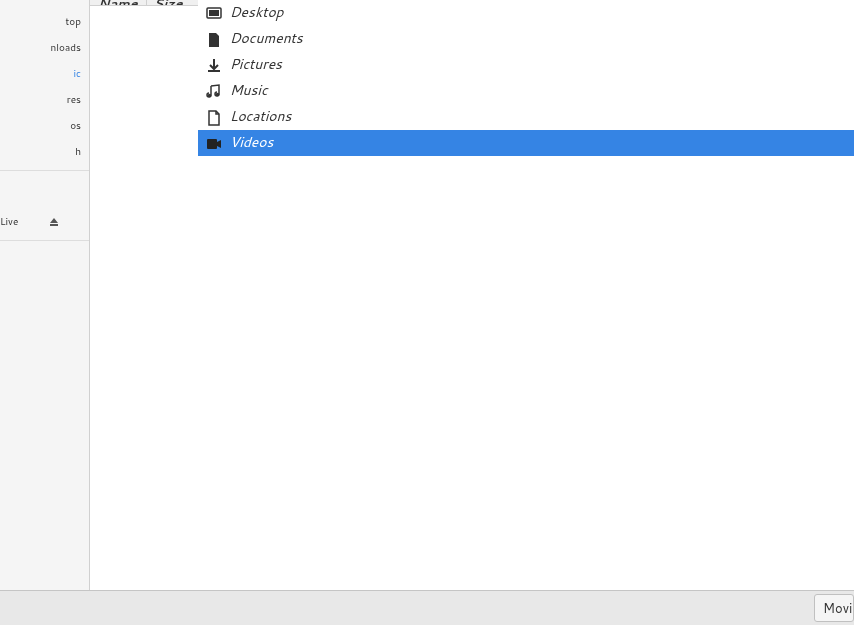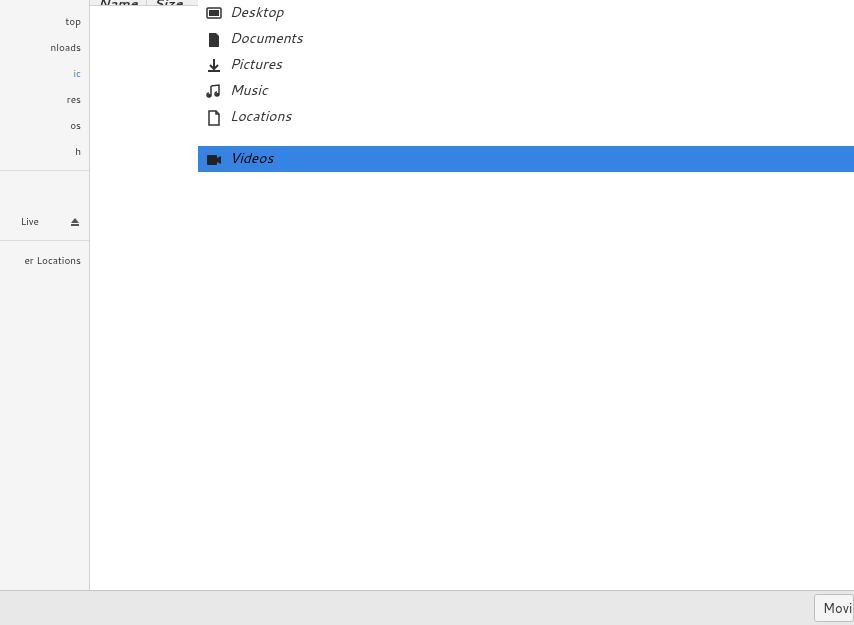--- a/index.html
+++ b/index.html
@@ -43,21 +43,20 @@
       margin-left: 38px;
     }
     .sidebar-divider {
       height: 1px;
       background: #ddd;
       margin: 6px 0;
     }
     .sidebar-item.with-eject {
       display: flex;
       align-items: center;
-      justify-content: flex-end;
       gap: 30px;
       margin-top: 37px;
     }
     .eject-icon {
       width: 12px;
       height: 12px;
       display: inline-block;
     }
     .main {
       flex: 1;
@@ -103,22 +102,21 @@
     }
     .file-row {
       display: flex;
       align-items: flex-end;
       padding: 4px 8px;
       height: 26px;
       cursor: pointer;
     }
     .file-row.selected {
       background: #3584e4;
-      color: #000000;
-      margin-top: 16px;
+      color: #ffffff;
     }
     .file-icon {
       width: 16px;
       height: 16px;
       margin-right: 8px;
       flex-shrink: 0;
       display: flex;
       align-items: center;
       justify-content: center;
     }
@@ -171,21 +169,20 @@
     <div class="sidebar-divider"></div>
     <div class="sidebar-item with-eject">
       <span>Live</span>
       <span class="eject-icon">
         <svg width="12" height="12" viewBox="0 0 12 12">
             <path d="M2 8 L6 3 L10 8 Z M2 9 H10 V11 H2 Z" fill="#555"></path>
           </svg>
       </span>
     </div>
     <div class="sidebar-divider"></div>
-    <div class="sidebar-item"><span>er Locations</span></div>
   </div>
 
   <div class="main">
     <div class="header-row">
       <div class="header-name"><span>Name</span></div>
       <div class="header-size"><span>Size</span></div>
       <div class="header-extra"></div>
     </div>
 
     <div class="file-list">

